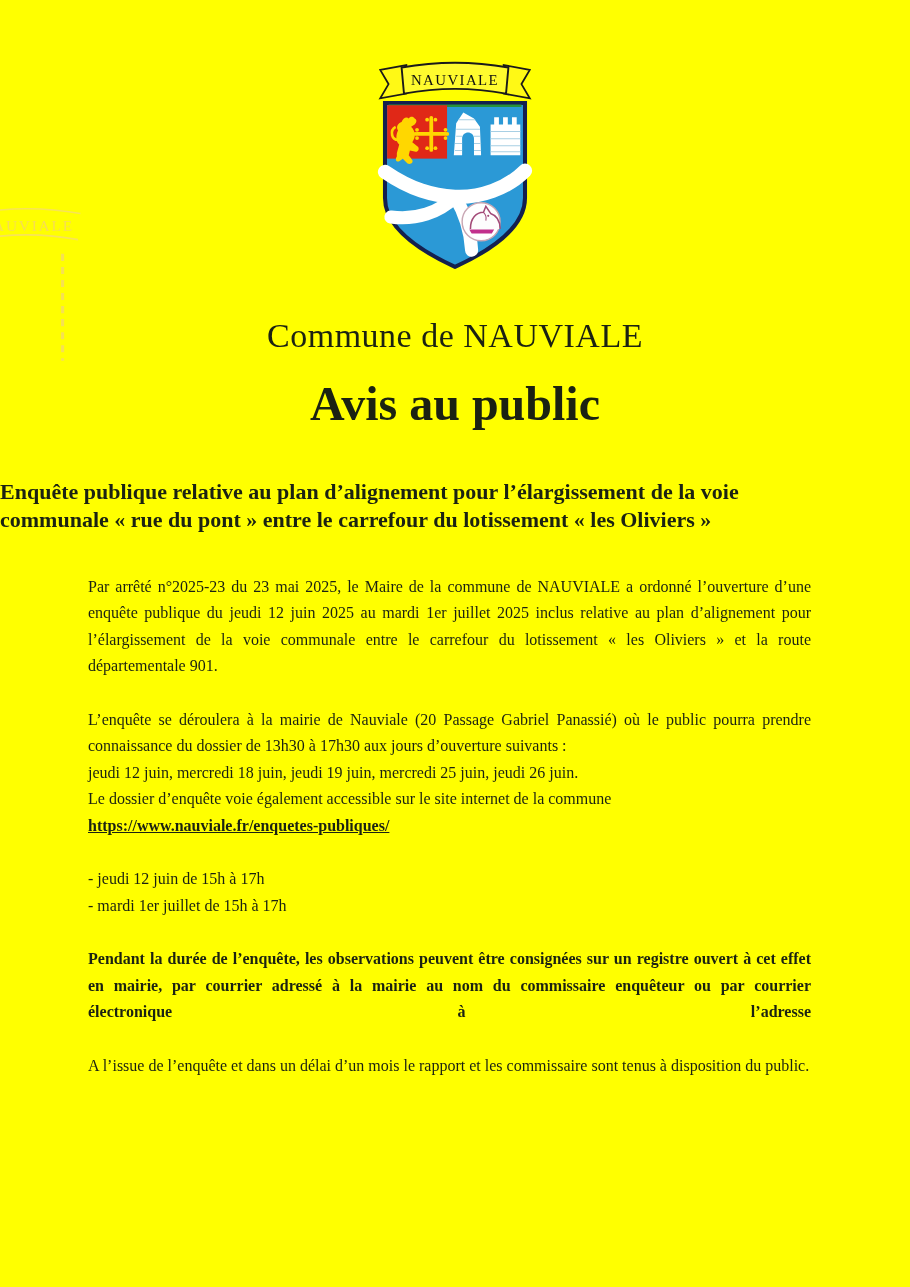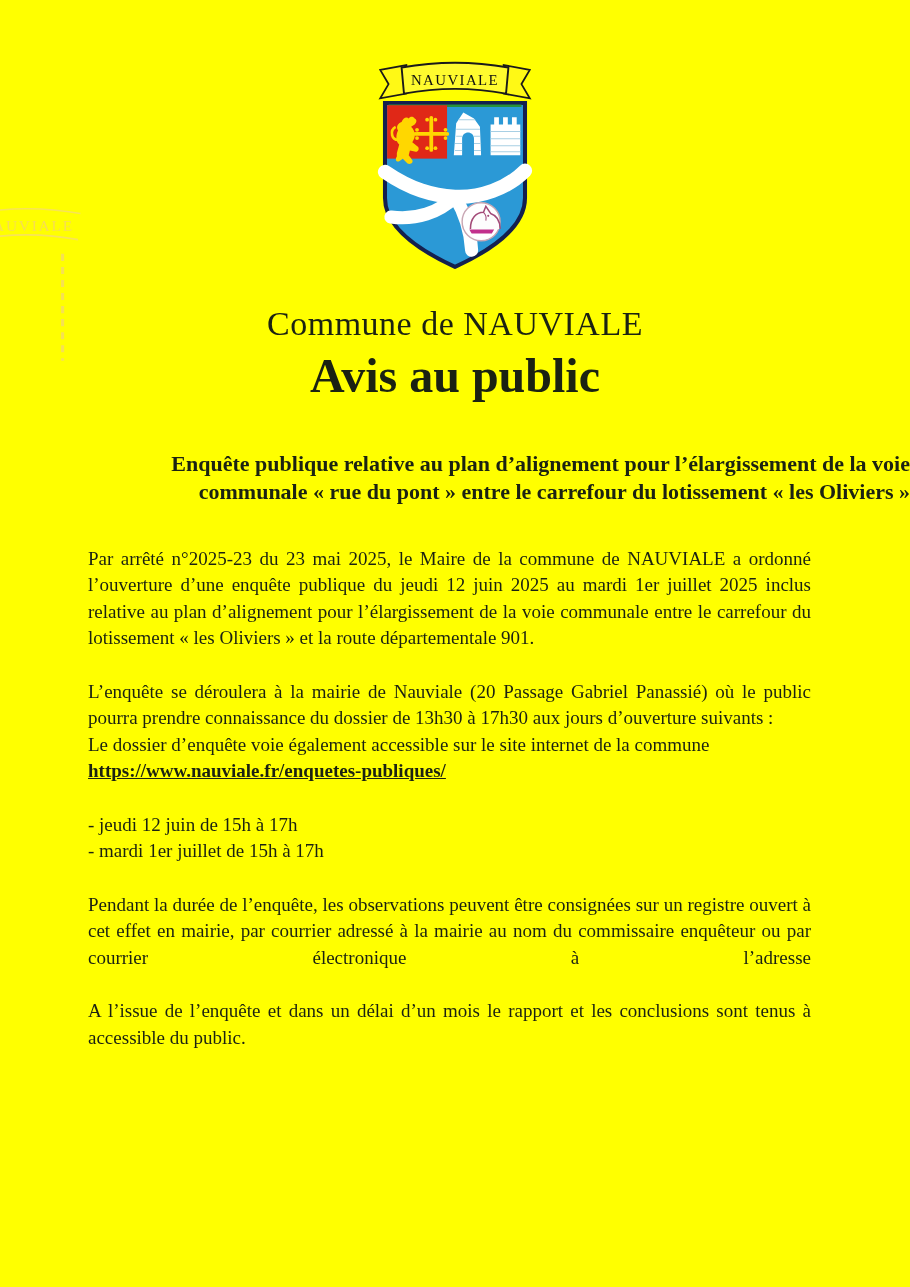--- a/index.html
+++ b/index.html
@@ -12,36 +12,36 @@
 
   
   .ghost{position:absolute;left:-62px;top:146px;width:178px;opacity:.5;pointer-events:none;}
   .ghost svg{display:block;width:100%;}
 
   .crest{width:178px;margin:58px auto 0;position:relative;}
   .crest svg{display:block;width:100%;}
 
   .commune-line{
     text-align:center;font-size:34px;line-height:40px;font-weight:400;
-    margin-top:32px;letter-spacing:.5px;
+    margin-top:44px;letter-spacing:.5px;
   }
   .main-title{
     text-align:center;font-size:48px;line-height:52px;font-weight:700;
-    margin-top:6px;
+    margin-top:22px;
   }
   .subject{
-    text-align:right;font-weight:700;font-size:22px;line-height:28px;
+    text-align:left;font-weight:700;font-size:22px;line-height:28px;
     margin-top:48px;
   }
   .content{
     margin:40px 99px 0 88px;
-    font-size:19px;line-height:26.5px;text-align:justify;
+    font-size:16px;line-height:26.5px;text-align:justify;
   }
   .para + .para{margin-top:27px;}
-  .stretch{text-align:justify;text-align-last:justify;}
+  .stretch{text-align:justify;text-align-last:justify;font-weight:bold;}
   a{color:inherit;text-decoration:underline;cursor:pointer;font-weight:bold;}
 </style>
 </head>
 <body>
 
 <div class="page">
 
   <div class="ghost" aria-hidden="true">
     <svg viewBox="0 0 150 180">
       <path d="M30,8 Q75,0 120,8 M32,30 Q75,22 118,30 M12,11 L34,7 M12,33 L34,29" stroke="#f0c9b0" stroke-width="1.4" fill="none"></path>
@@ -124,31 +124,32 @@
     <div>Enquête publique relative au plan d’alignement pour l’élargissement de la voie</div>
     <div>communale « rue du pont » entre le carrefour du lotissement « les Oliviers »</div>
   </div>
 
   <div class="content">
 
     <div class="para">Par arrêté n°2025-23 du 23 mai 2025, le Maire de la commune de NAUVIALE a ordonné l’ouverture d’une enquête publique du jeudi 12 juin 2025 au mardi 1er juillet 2025 inclus relative au plan d’alignement pour l’élargissement de la voie communale entre le carrefour du lotissement « les Oliviers » et la route départementale 901.</div>
 
     <div class="para">
       <div>L’enquête se déroulera à la mairie de Nauviale (20 Passage Gabriel Panassié) où le public pourra prendre connaissance du dossier de 13h30 à 17h30 aux jours d’ouverture suivants :</div>
+      <div>jeudi 12 juin, mercredi 18 juin, jeudi 19 juin, mercredi 25 juin, jeudi 26 juin.</div>
       <div>Le dossier d’enquête voie également accessible sur le site internet de la commune</div>
       <div>
         <a>https://www.nauviale.fr/enquetes-publiques/</a>
       </div>
     </div>
 
     <div class="para">
       <div>- jeudi 12 juin de 15h à 17h</div>
       <div>- mardi 1er juillet de 15h à 17h</div>
     </div>
 
     <div class="para">
       <div class="stretch">Pendant la durée de l’enquête, les observations peuvent être consignées sur un registre ouvert à cet effet en mairie, par courrier adressé à la mairie au nom du commissaire enquêteur ou par courrier électronique à l’adresse</div>
     </div>
 
-    <div class="para">A l’issue de l’enquête et dans un délai d’un mois le rapport et les conclusions sont tenus à accessible du public.</div>
+    <div class="para">A l’issue de l’enquête et dans un délai d’un mois le rapport et les commissaire sont tenus à disposition du public.</div>
 
   </div>
 </div>
 
 </body></html>

